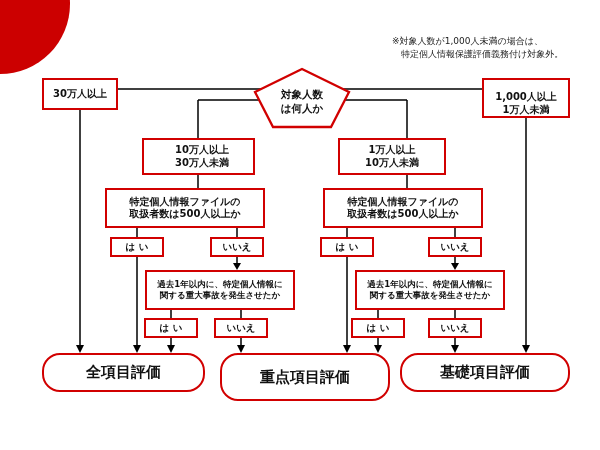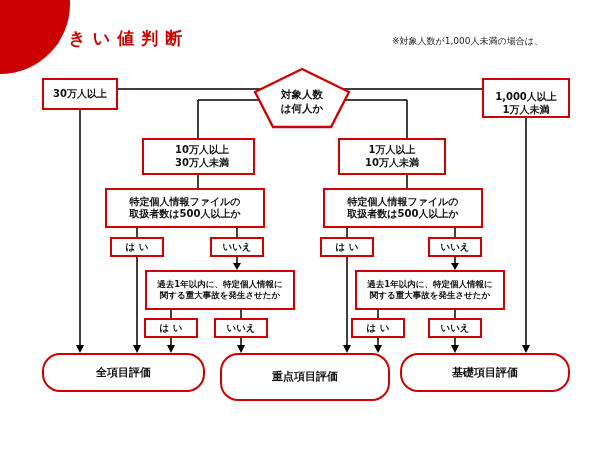--- a/index.html
+++ b/index.html
@@ -6,21 +6,21 @@
   .stage{position:relative;width:600px;height:450px;background:#ffffff;overflow:hidden;
          font-family:"DejaVu Sans","Liberation Sans",sans-serif;color:#111;}
   .layer{position:absolute;left:0;top:0;}
   .title{position:absolute;left:44px;top:27px;font-size:17px;font-weight:bold;
          color:#cc0000;letter-spacing:7px;white-space:nowrap;}
   .note{position:absolute;left:392px;top:35px;font-size:9px;line-height:1.4;color:#222;white-space:nowrap;}
   .note .ind{padding-left:9px;}
   .box{position:absolute;background:#fff;border:2px solid #d10000;box-sizing:border-box;
        display:flex;flex-direction:column;align-items:center;justify-content:center;
        font-weight:bold;color:#111;text-align:center;line-height:1.25;}
-  .fs10{font-size:10px;} .fs9{font-size:9.5px;} .fs8{font-size:8.5px;align-items:center;} .fs11{font-size:11px;border-radius:18px;}
+  .fs10{font-size:10px;} .fs9{font-size:9.5px;} .fs8{font-size:8.5px;align-items:center;} .fs11{font-size:15px;border-radius:18px;}
   .penttext{position:absolute;left:255px;top:88px;width:94px;text-align:center;
             font-size:10.5px;font-weight:bold;line-height:1.3;}
   .b-30man{left:42px;top:78px;width:76px;height:32px;}
   .b-1000{left:482px;top:78px;width:88px;height:40px;justify-content:flex-end;}
   .b-100k{left:142px;top:138px;width:113px;height:37px;padding-left:7px;}
   .b-10k{left:338px;top:138px;width:108px;height:37px;}
   .b-qhl{left:105px;top:188px;width:160px;height:40px;}
   .b-qhr{left:323px;top:188px;width:160px;height:40px;}
   .b-yn{width:54px;height:20px;}
   .y1l{left:110px;top:237px;} .n1l{left:210px;top:237px;}
@@ -86,24 +86,24 @@
       <polygon points="237,345 245,345 241,353"></polygon>
       <polygon points="343,345 351,345 347,353"></polygon>
       <polygon points="374,345 382,345 378,353"></polygon>
       <polygon points="451,345 459,345 455,353"></polygon>
       <polygon points="522,345 530,345 526,353"></polygon>
       <polygon points="233,263 241,263 237,270"></polygon>
       <polygon points="451,263 459,263 455,270"></polygon>
     </g>
   </svg>
 
-  <div class="title">しきい値判断</div>
 
   <div class="note">
     <div>※対象人数が1,000人未満の場合は、</div>
+    <div class="ind">特定個人情報保護評価義務付け対象外。</div>
   </div>
 
   <div class="penttext">
     <div>対象人数</div>
     <div>は何人か</div>
   </div>
 
   <div class="box fs10 b-30man">
     <div>30万人以上</div>
   </div>

